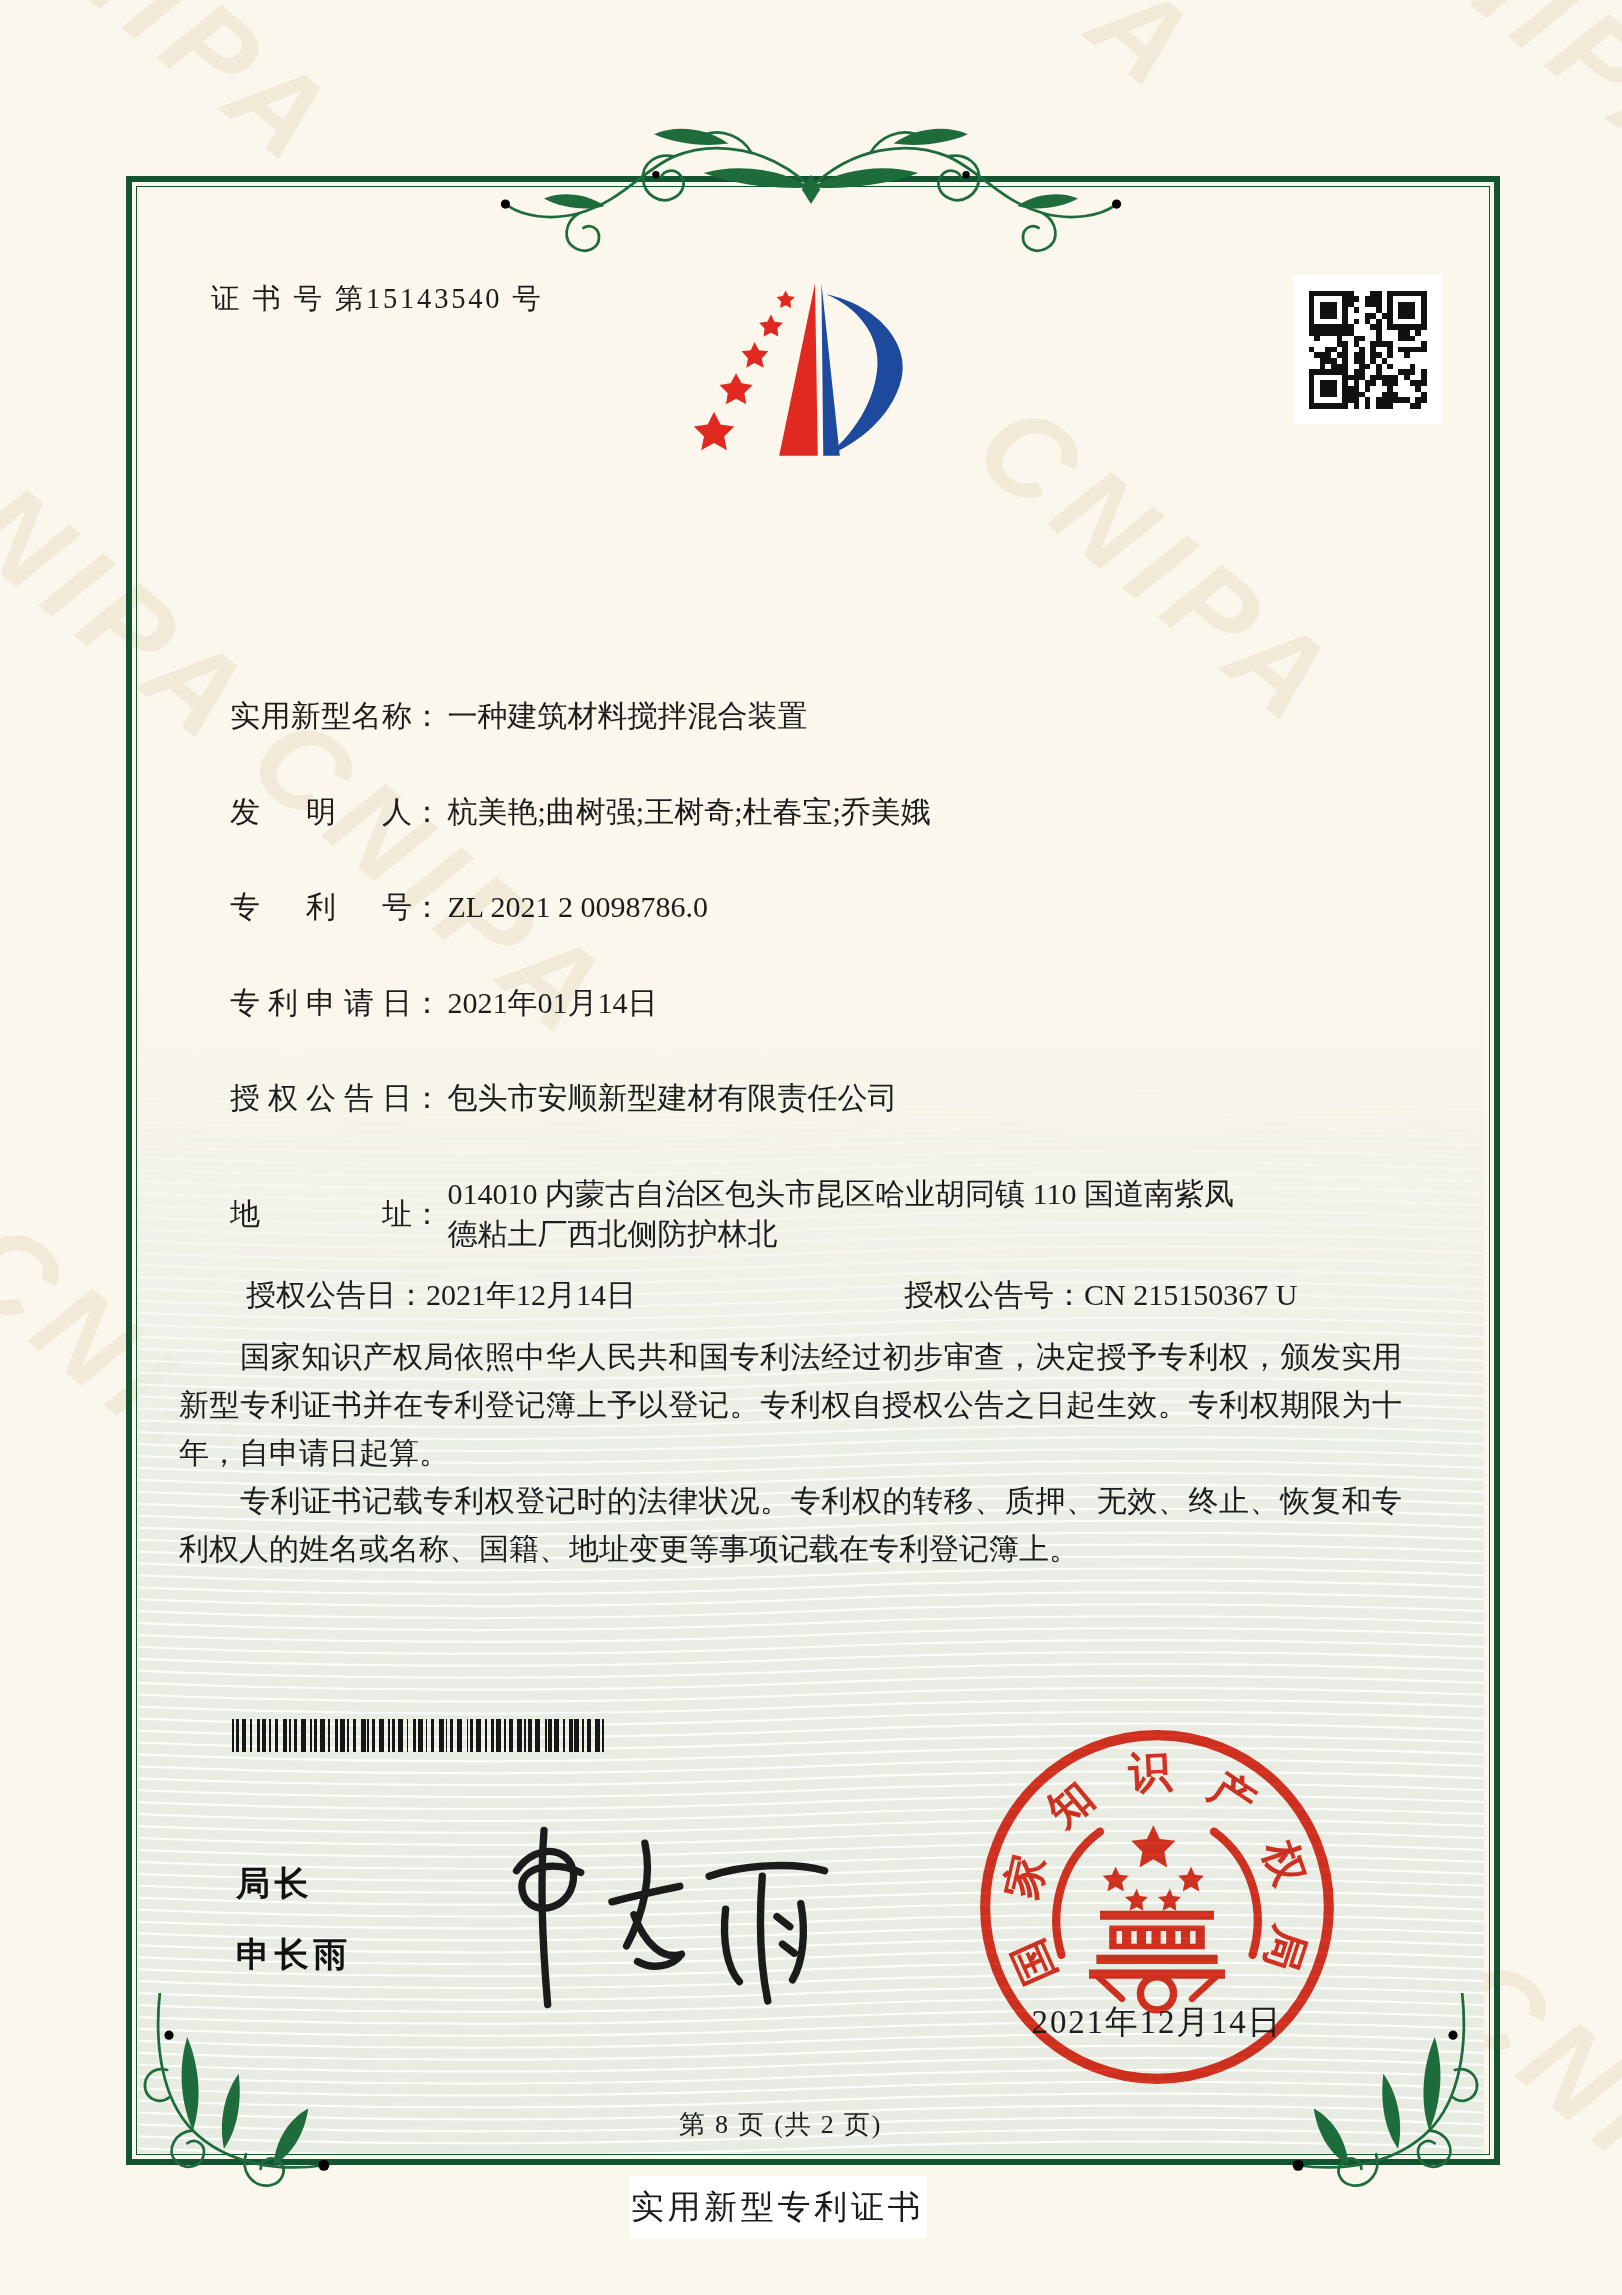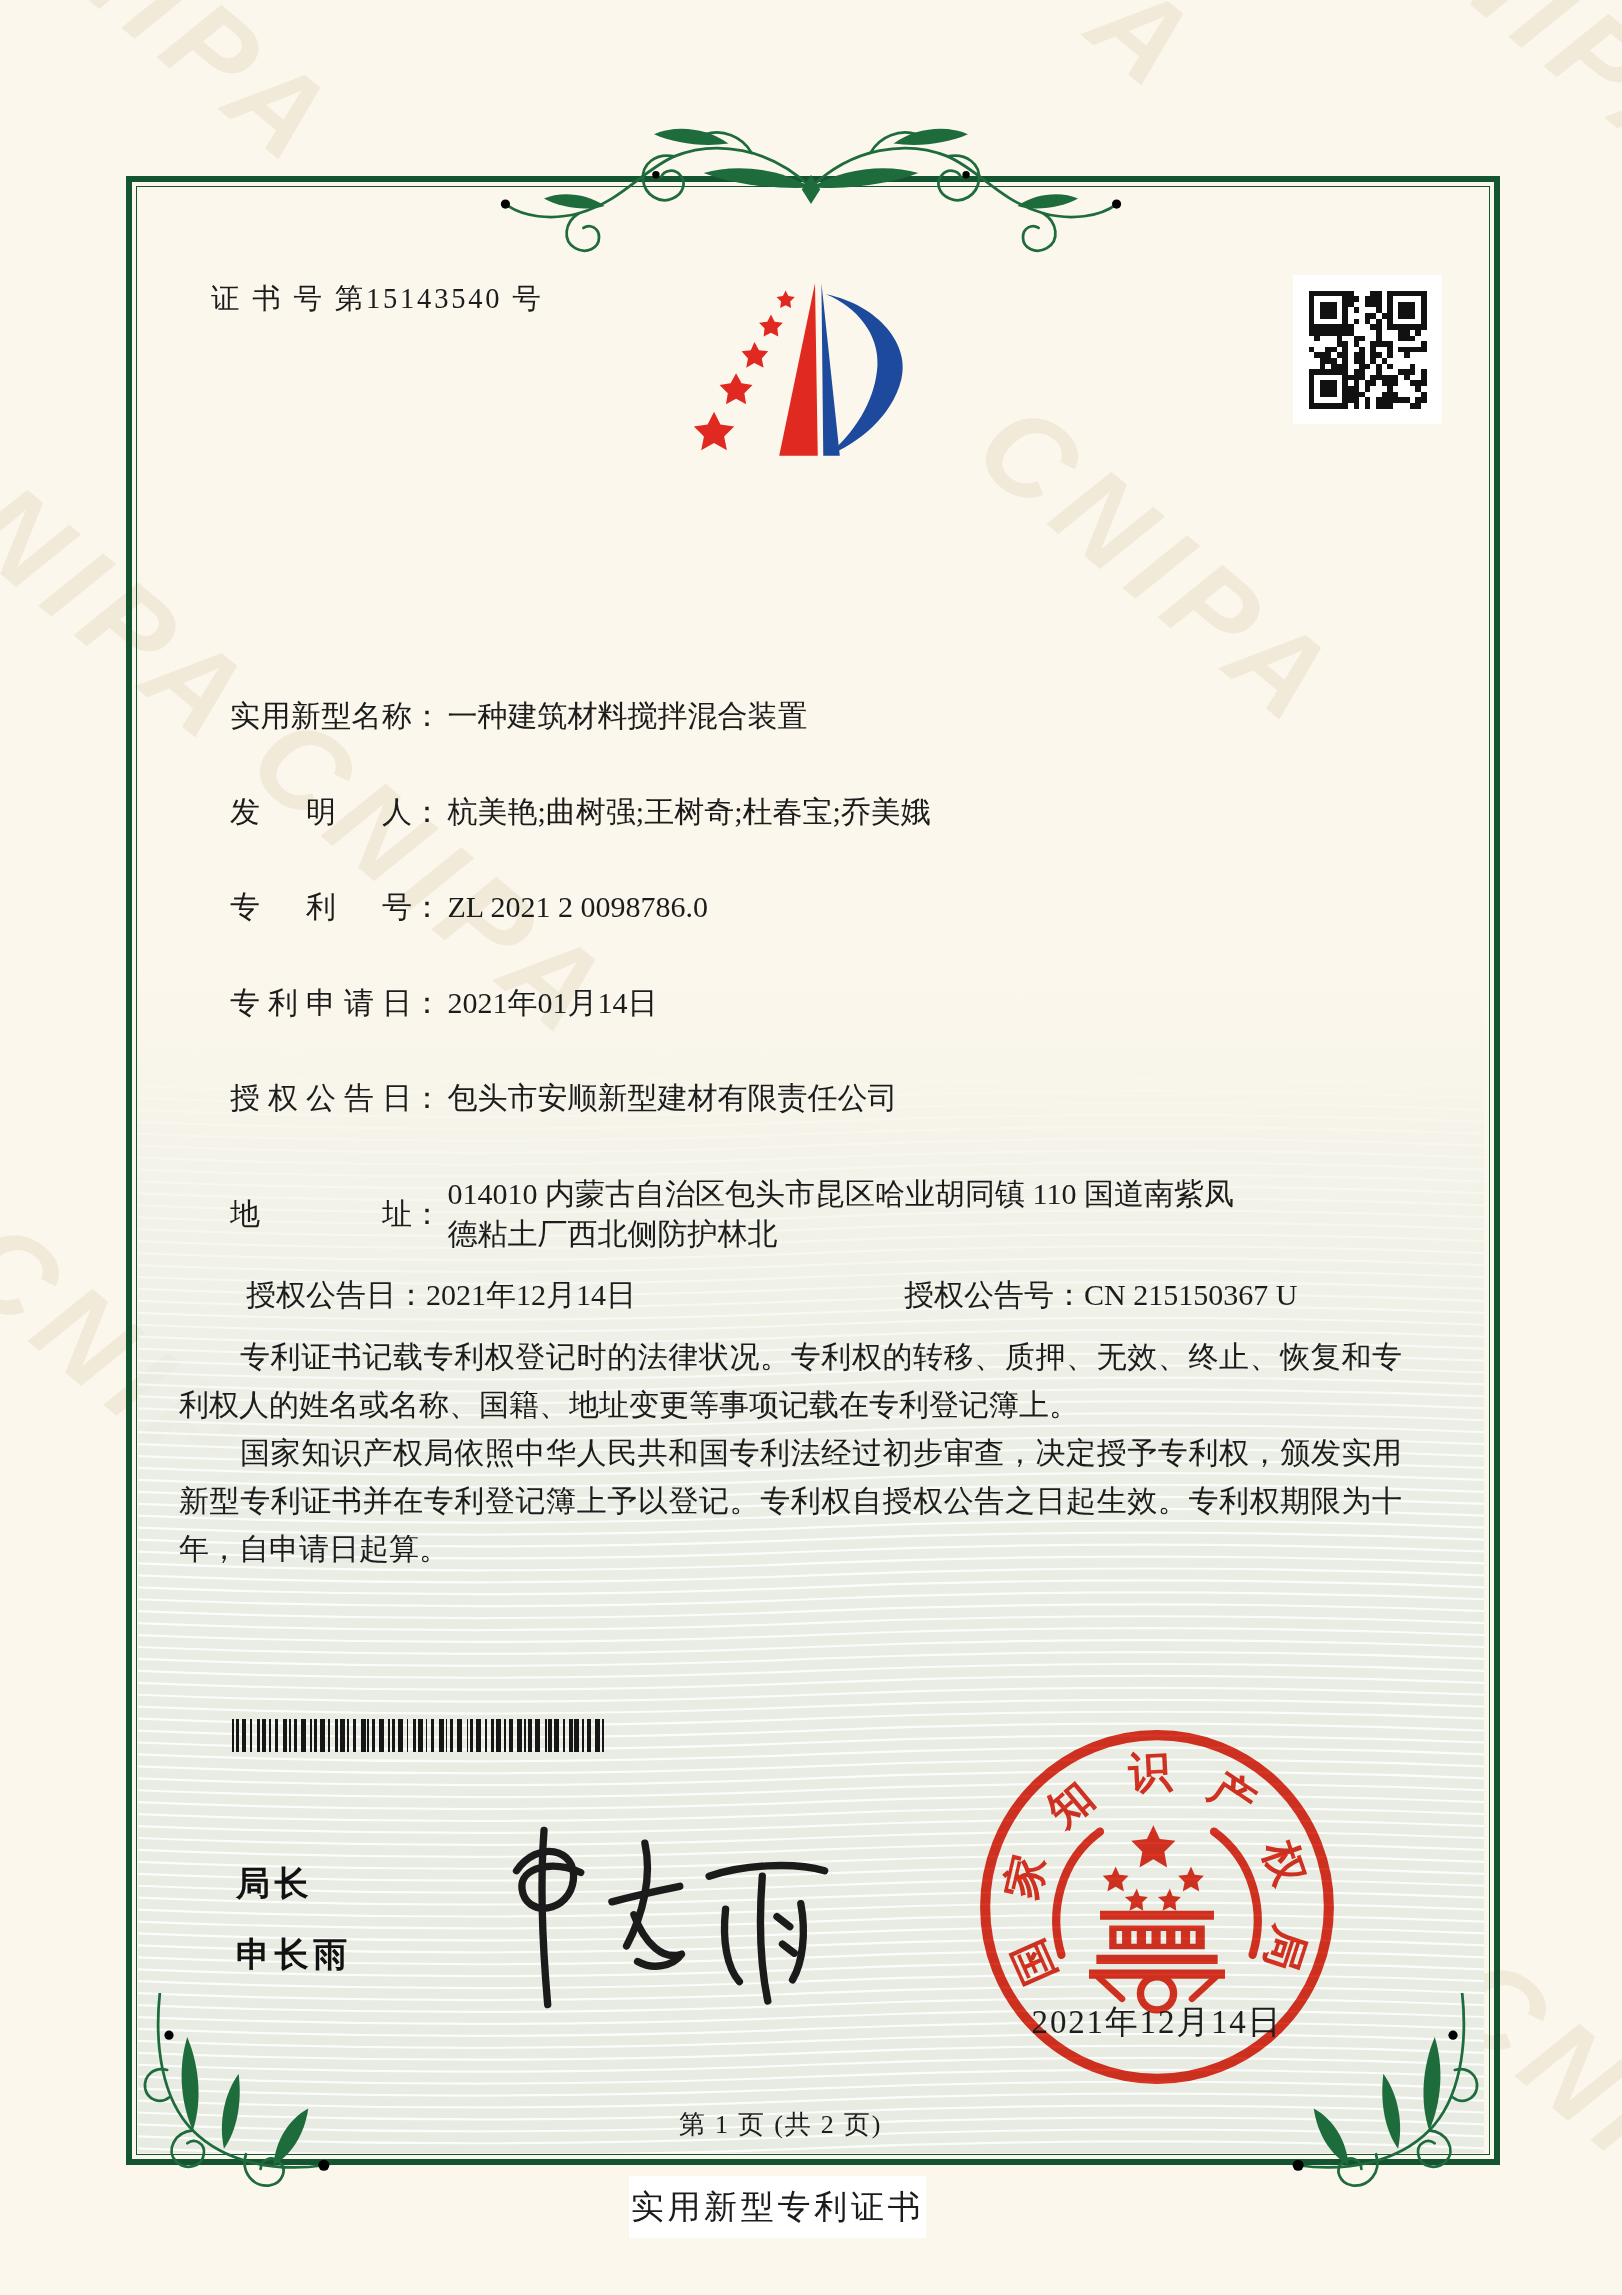--- a/index.html
+++ b/index.html
@@ -716,22 +716,22 @@
   </div>
 
   <div class="grant-pair" style="left:246px;">
     <span>授权公告日</span><span>：</span><span>2021年12月14日</span>
   </div>
   <div class="grant-pair" style="left:904px;">
     <span>授权公告号</span><span>：</span><span>CN 215150367 U</span>
   </div>
 
   <div class="body-text">
+    <p>国家知识产权局依照中华人民共和国专利法经过初步审查，决定授予专利权，颁发实用新型专利证书并在专利登记簿上予以登记。专利权自授权公告之日起生效。专利权期限为十年，自申请日起算。</p>
     <p>专利证书记载专利权登记时的法律状况。专利权的转移、质押、无效、终止、恢复和专利权人的姓名或名称、国籍、地址变更等事项记载在专利登记簿上。</p>
-    <p>国家知识产权局依照中华人民共和国专利法经过初步审查，决定授予专利权，颁发实用新型专利证书并在专利登记簿上予以登记。专利权自授权公告之日起生效。专利权期限为十年，自申请日起算。</p>
   </div>
 
   <div class="barcode" id="barcode">
       <i style="width: 1.8px; margin-right: 1.8px;"></i>
       <i style="width: 3.3px; margin-right: 2.8px;"></i>
       <i style="width: 4.8px; margin-right: 3.7px;"></i>
       <i style="width: 1.8px; margin-right: 4.6px;"></i>
       <i style="width: 3.3px; margin-right: 1.8px;"></i>
       <i style="width: 4.8px; margin-right: 2.8px;"></i>
       <i style="width: 1.8px; margin-right: 3.7px;"></i>
@@ -828,19 +828,19 @@
       <path class="emb" d="M158,230 h104 v26 h-104 Z M166,236 v14 h6 v-14 Z M182,236 v14 h6 v-14 Z M198,236 v14 h6 v-14 Z M214,236 v14 h6 v-14 Z M230,236 v14 h6 v-14 Z M246,236 v14 h6 v-14 Z" fill-rule="evenodd"></path>
       <path class="emb" d="M144,262 h132 v10 h-132 Z"></path>
       <path class="emb" d="M136,278 h148 v10 h-148 Z"></path>
       <circle class="embl" style="stroke-width:8" cx="210" cy="304" r="18"></circle>
       <path class="embl" style="stroke-width:7" d="M146,286 L172,310"></path>
       <path class="embl" style="stroke-width:7" d="M274,286 L248,310"></path>
     </g>
   </svg>
   <div class="seal-date">2021年12月14日</div>
 
-  <div class="page-info">第 1 页 (共 2 页)</div>
+  <div class="page-info">第 8 页 (共 2 页)</div>
   <div class="note-box">
     <span>实用新型专利证书</span>
   </div>
 
 </div>
 
 
 </body></html>

